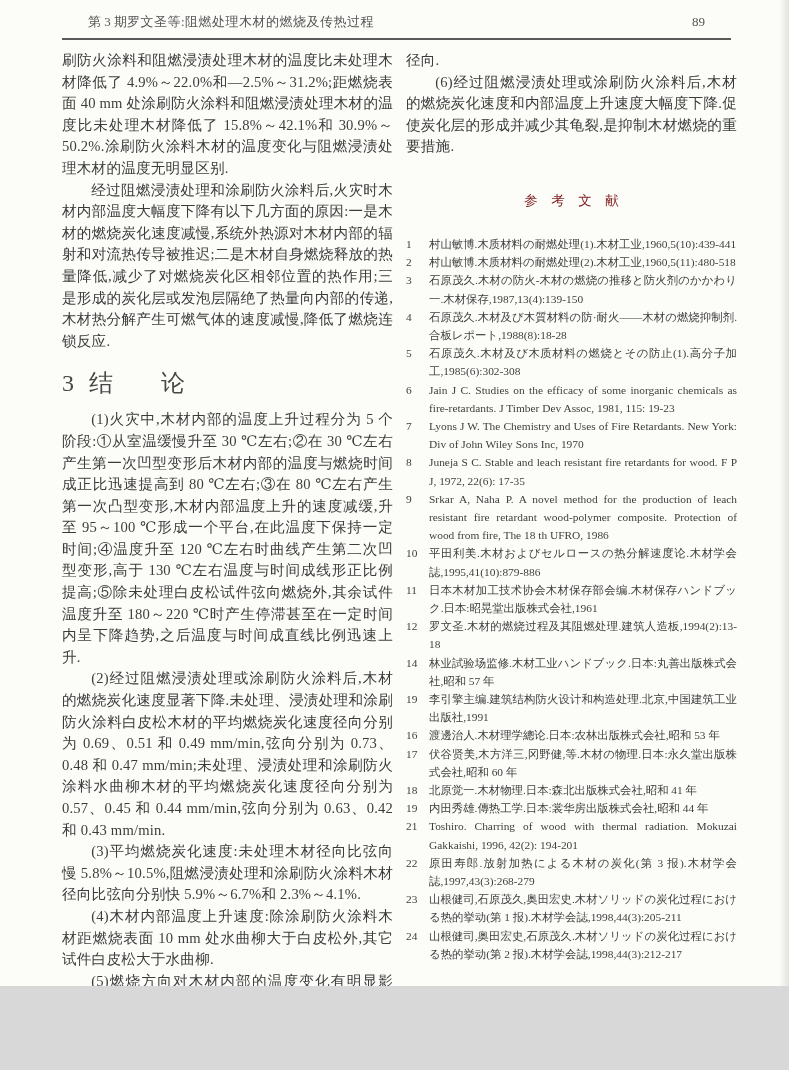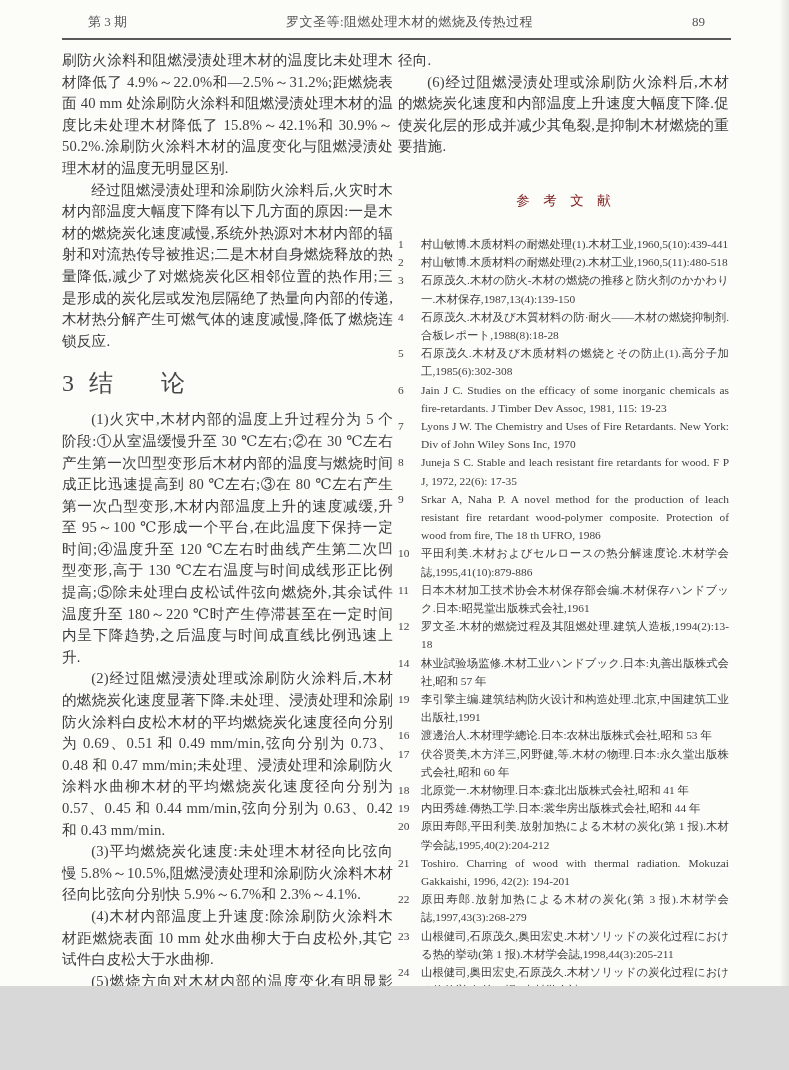--- a/index.html
+++ b/index.html
@@ -16,23 +16,23 @@
   }
   .page::after{ 
     content:"";position:absolute;top:0;right:0;width:10px;height:100%;
     background:linear-gradient(to right,rgba(0,0,0,0),rgba(0,0,0,0.10));
     pointer-events:none;
   }
   .page-header{
     display:flex;justify-content:space-between;align-items:baseline;
     padding:0 26px;font-size:13px;color:#555;
   }
-  .page-header .center{flex:1;text-align:center;letter-spacing:0.5px;}
+  .page-header .center{flex:1;text-align:left;letter-spacing:0.5px;}
   .header-rule{border-bottom:2px solid #5a5a5a;margin-top:7px;}
-  .columns{display:flex;gap:5px;margin-top:10px;}
+  .columns{display:flex;gap:13px;margin-top:10px;}
   .col{width:331px;flex:none;}
   .body-para{
     margin:0;font-size:14.6px;line-height:21.6px;
     text-align:justify;letter-spacing:0.2px;color:#3c3c3c;
   }
   .indent{text-indent:2em;}
   .section-heading{
     margin:15px 0 10px;font-size:24px;font-weight:500;color:#474747;
   }
   .sec-num{margin-right:15px;}
@@ -144,24 +144,20 @@
           </div>
           <div class="ref">
             <span class="ref-num">18</span>
             <span class="ref-text">北原觉一.木材物理.日本:森北出版株式会社,昭和 41 年</span>
           </div>
           <div class="ref">
             <span class="ref-num">19</span>
             <span class="ref-text">内田秀雄.傳热工学.日本:裳华房出版株式会社,昭和 44 年</span>
           </div>
           <div class="ref">
-            <span class="ref-num">20</span>
-            <span class="ref-text">原田寿郎,平田利美.放射加热による木材の炭化(第 1 报).木材学会誌,1995,40(2):204-212</span>
-          </div>
-          <div class="ref">
             <span class="ref-num">21</span>
             <span class="ref-text">Toshiro. Charring of wood with thermal radiation. Mokuzai Gakkaishi, 1996, 42(2): 194-201</span>
           </div>
           <div class="ref">
             <span class="ref-num">22</span>
             <span class="ref-text">原田寿郎.放射加热による木材の炭化(第 3 报).木材学会誌,1997,43(3):268-279</span>
           </div>
           <div class="ref">
             <span class="ref-num">23</span>
             <span class="ref-text">山根健司,石原茂久,奥田宏史.木材ソリッドの炭化过程における热的挙动(第 1 报).木材学会誌,1998,44(3):205-211</span>

